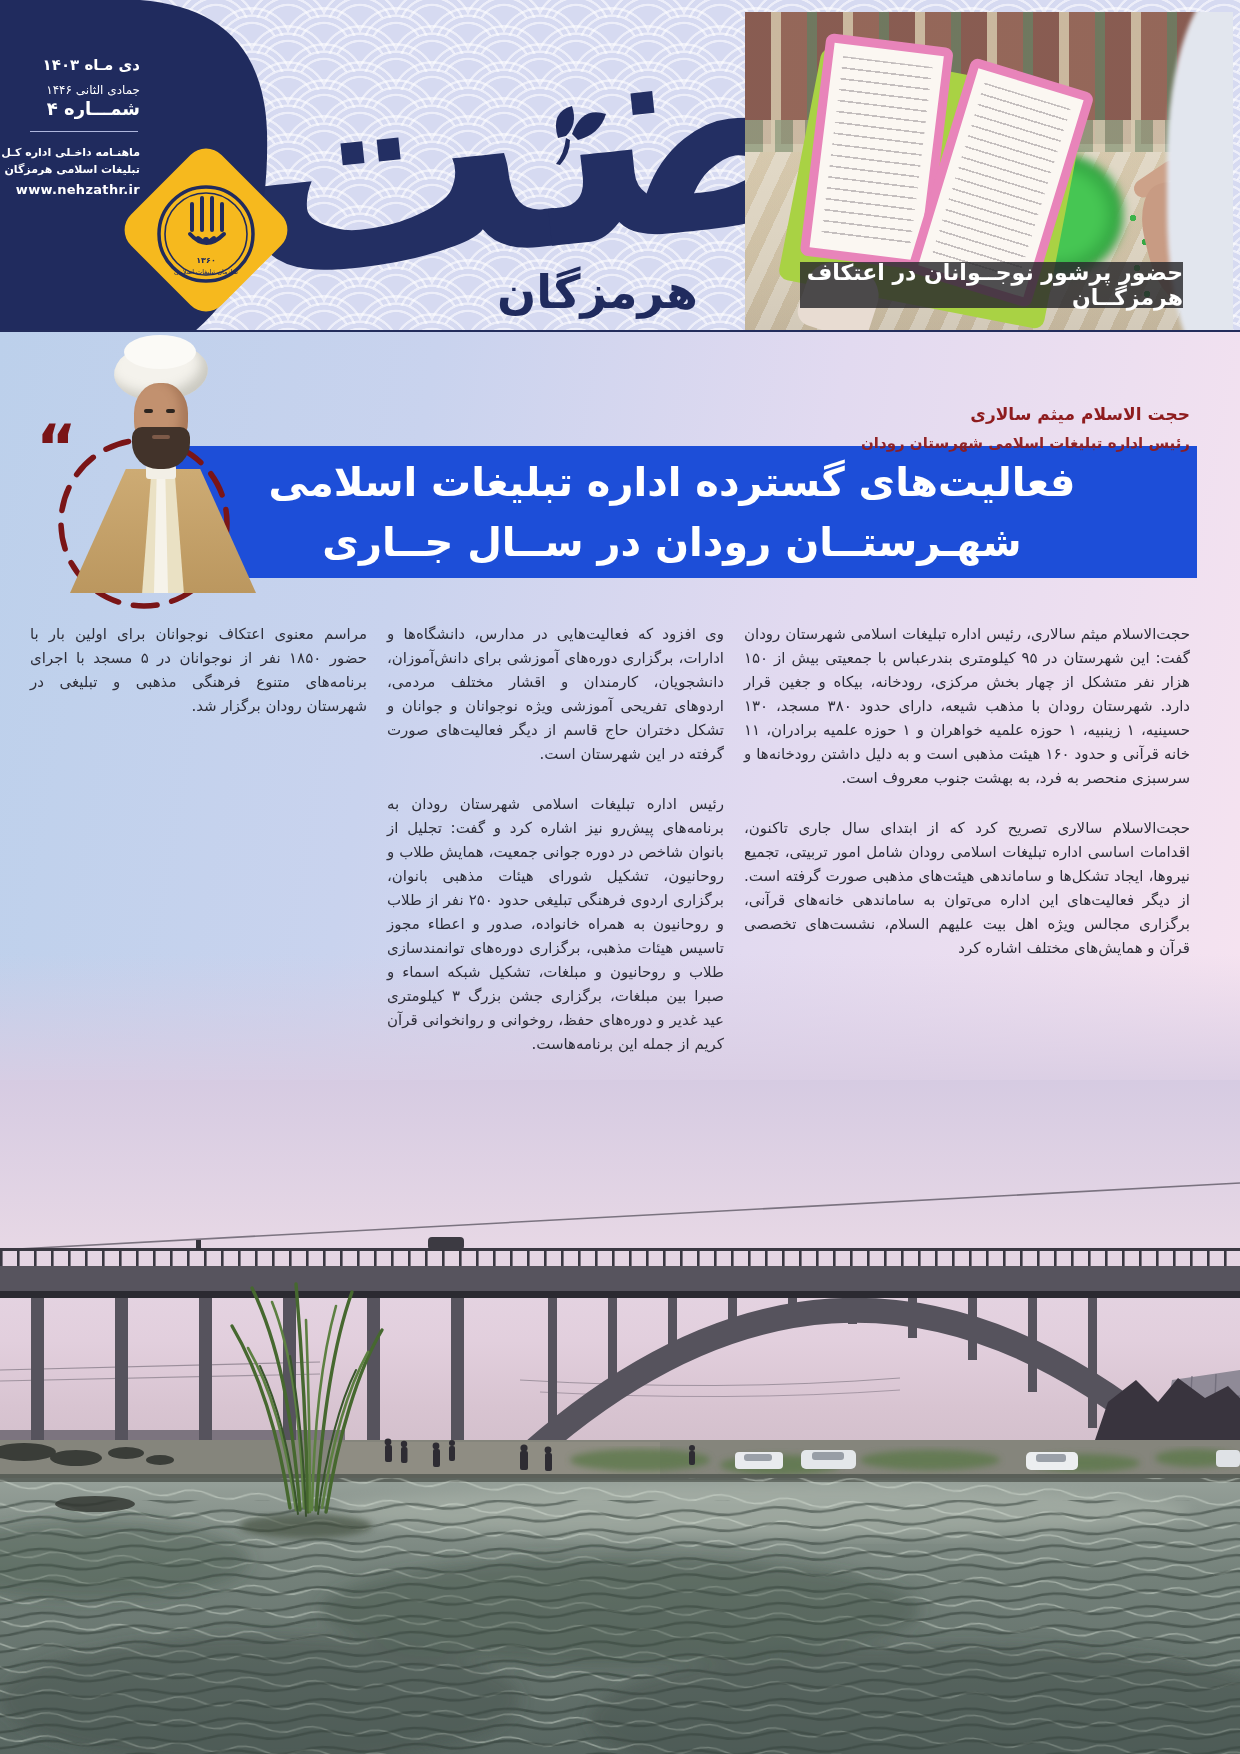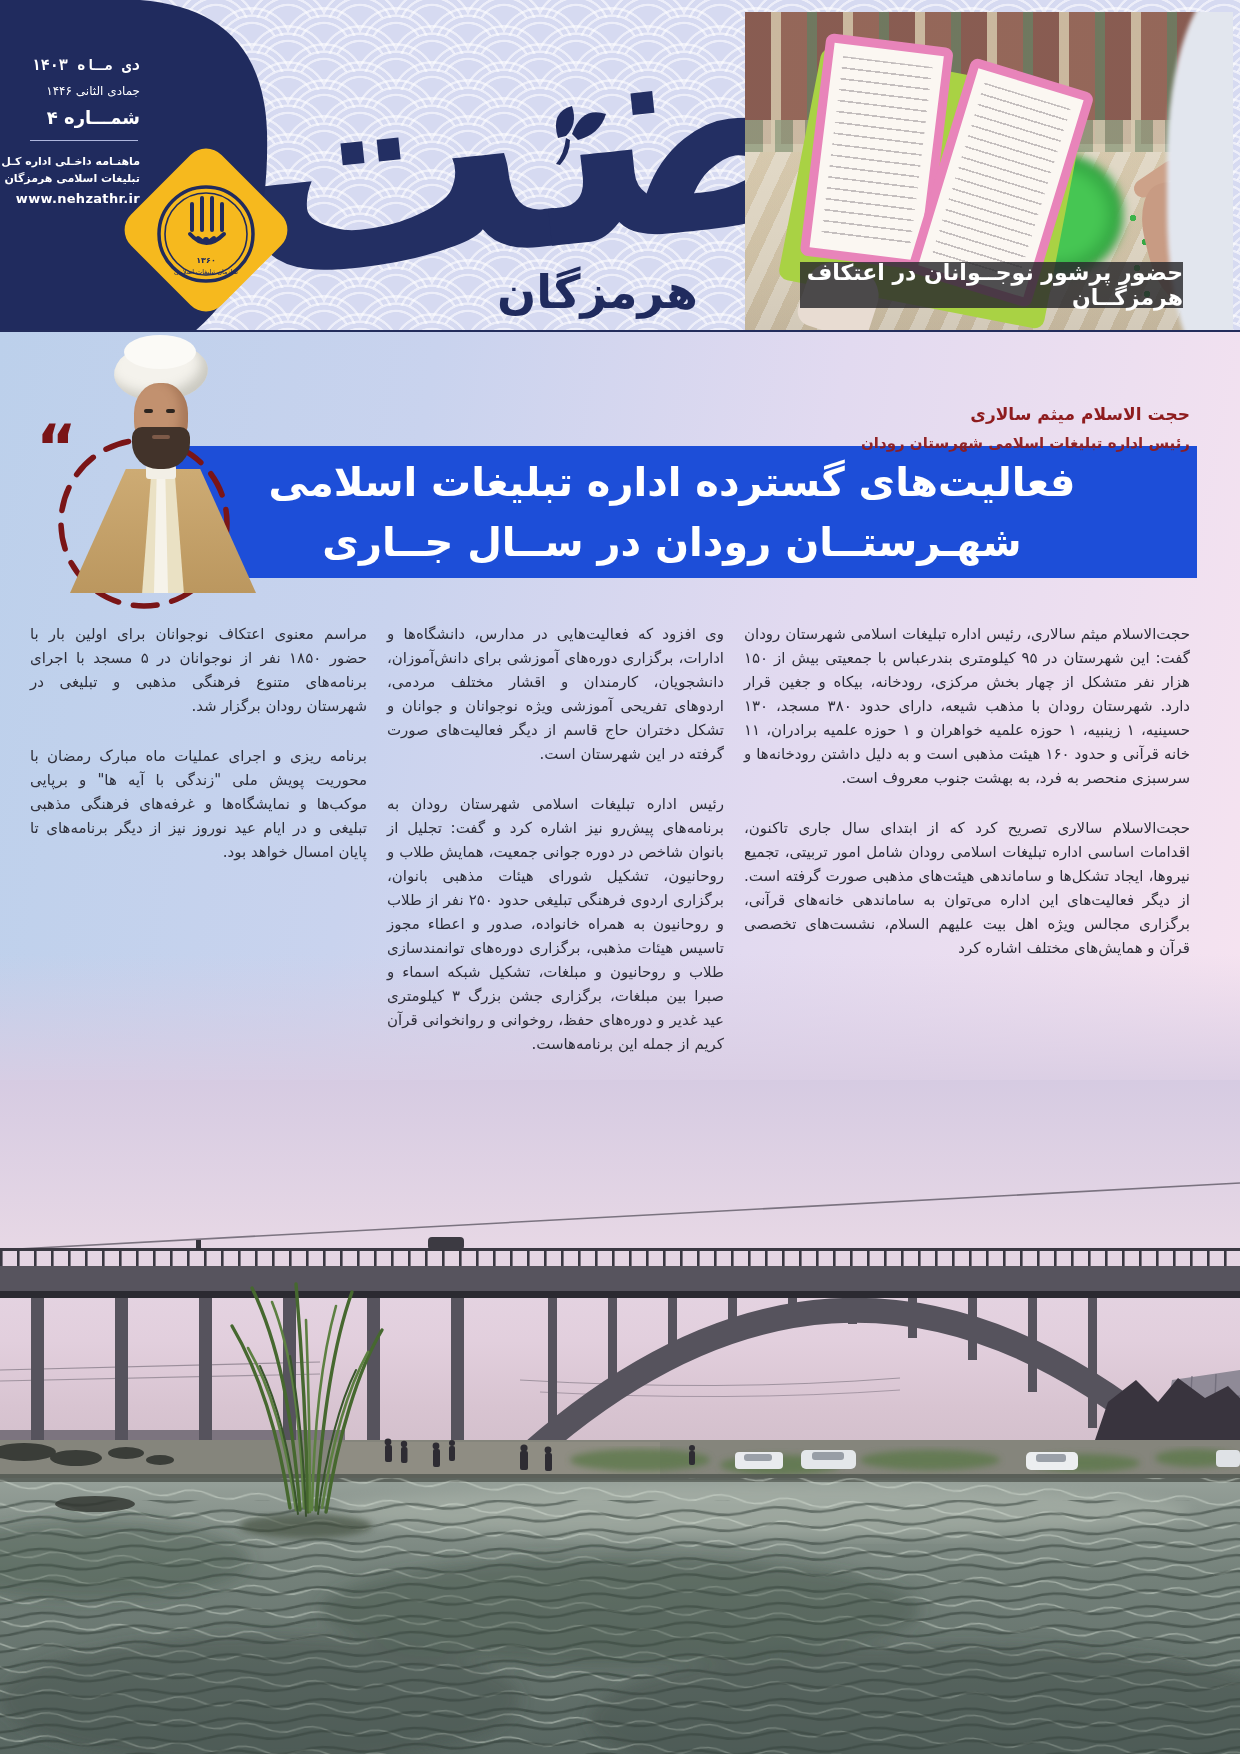--- a/index.html
+++ b/index.html
@@ -11,22 +11,22 @@
     background-color:#d6daf1;
     background-image:
       radial-gradient(circle at 50% 135%, transparent 40%, rgba(255,255,255,.55) 41%, rgba(255,255,255,.55) 44%, transparent 45%, transparent 52%, rgba(255,255,255,.55) 53%, rgba(255,255,255,.55) 56%, transparent 57%, transparent 64%, rgba(255,255,255,.55) 65%, rgba(255,255,255,.55) 68%, transparent 69%),
       radial-gradient(circle at 50% 135%, transparent 40%, rgba(255,255,255,.55) 41%, rgba(255,255,255,.55) 44%, transparent 45%, transparent 52%, rgba(255,255,255,.55) 53%, rgba(255,255,255,.55) 56%, transparent 57%, transparent 64%, rgba(255,255,255,.55) 65%, rgba(255,255,255,.55) 68%, transparent 69%);
     background-size:72px 36px,72px 36px;
     background-position:0 0,36px 18px;}
   .masthead-rule{position:absolute;left:0;top:330px;width:1240px;height:2px;background:#232d5c;z-index:9;}
 
   .issue-panel-shape{position:absolute;left:0;top:0;z-index:2;}
   .issue-panel{position:absolute;left:0;top:0;width:150px;z-index:3;color:#fff;direction:rtl;text-align:right;padding:56px 10px 0 0;box-sizing:border-box;}
-  .issue-line1{font-weight:bold;font-size:15px;letter-spacing:1px;margin-bottom:9px;font-family:Liberation Mono, monospace;}
-  .issue-line2{font-size:12px;margin-bottom:9px;padding-left:25px;}
+  .issue-line1{font-weight:bold;font-size:15px;letter-spacing:1px;margin-bottom:9px;}
+  .issue-line2{font-size:12px;margin-bottom:1px;padding-left:25px;}
   .issue-line3{font-weight:bold;font-size:18px;margin-bottom:12px;}
   .issue-divider{width:108px;height:1px;background:#aeb6dd;margin:0 2px 12px 0;}
   .issue-org{font-size:11px;font-weight:bold;line-height:17px;}
   .issue-site{font-size:13px;font-weight:bold;direction:ltr;text-align:right;margin-top:4px;letter-spacing:.3px;cursor:pointer;}
 
   .logo-diamond{position:absolute;left:118px;top:142px;width:176px;height:176px;z-index:4;}
   .logo-diamond .dsq{position:absolute;left:24px;top:24px;width:128px;height:128px;background:#f6b91e;border-radius:22px;transform:rotate(45deg);}
   .logo-diamond svg{position:absolute;left:0;top:0;}
 
   .calligraphy{position:absolute;left:228px;top:-58px;z-index:1;font-size:298px;line-height:1.25;font-weight:bold;color:#232f63;transform:rotate(-6deg);direction:rtl;}
@@ -218,21 +218,20 @@
     <article class="col">
       <p>حجت‌الاسلام میثم سالاری، رئیس اداره تبلیغات اسلامی شهرستان رودان گفت: این شهرستان در ۹۵ کیلومتری بندرعباس با جمعیتی بیش از ۱۵۰ هزار نفر متشکل از چهار بخش مرکزی، رودخانه، بیکاه و جغین قرار دارد. شهرستان رودان با مذهب شیعه، دارای حدود ۳۸۰ مسجد، ۱۳۰ حسینیه، ۱ زینبیه، ۱ حوزه علمیه خواهران و ۱ حوزه علمیه برادران، ۱۱ خانه قرآنی و حدود ۱۶۰ هیئت مذهبی است و به دلیل داشتن رودخانه‌ها و سرسبزی منحصر به فرد، به بهشت جنوب معروف است.</p>
       <p>حجت‌الاسلام سالاری تصریح کرد که از ابتدای سال جاری تاکنون، اقدامات اساسی اداره تبلیغات اسلامی رودان شامل امور تربیتی، تجمیع نیروها، ایجاد تشکل‌ها و ساماندهی هیئت‌های مذهبی صورت گرفته است. از دیگر فعالیت‌های این اداره می‌توان به ساماندهی خانه‌های قرآنی، برگزاری مجالس ویژه اهل بیت علیهم السلام، نشست‌های تخصصی قرآن و همایش‌های مختلف اشاره کرد</p>
     </article>
     <article class="col">
       <p>وی افزود که فعالیت‌هایی در مدارس، دانشگاه‌ها و ادارات، برگزاری دوره‌های آموزشی برای دانش‌آموزان، دانشجویان، کارمندان و اقشار مختلف مردمی، اردوهای تفریحی آموزشی ویژه نوجوانان و جوانان و تشکل دختران حاج قاسم از دیگر فعالیت‌های صورت گرفته در این شهرستان است.</p>
       <p>رئیس اداره تبلیغات اسلامی شهرستان رودان به برنامه‌های پیش‌رو نیز اشاره کرد و گفت: تجلیل از بانوان شاخص در دوره جوانی جمعیت، همایش طلاب و روحانیون، تشکیل شورای هیئات مذهبی بانوان، برگزاری اردوی فرهنگی تبلیغی حدود ۲۵۰ نفر از طلاب و روحانیون به همراه خانواده، صدور و اعطاء مجوز تاسیس هیئات مذهبی، برگزاری دوره‌های توانمندسازی طلاب و روحانیون و مبلغات، تشکیل شبکه اسماء و صبرا بین مبلغات، برگزاری جشن بزرگ ۳ کیلومتری عید غدیر و دوره‌های حفظ، روخوانی و روانخوانی قرآن کریم از جمله این برنامه‌هاست.</p>
     </article>
     <article class="col">
       <p>مراسم معنوی اعتکاف نوجوانان برای اولین بار با حضور  ۱۸۵۰ نفر از نوجوانان در ۵ مسجد با اجرای برنامه‌های متنوع فرهنگی مذهبی و تبلیغی در شهرستان رودان برگزار شد.</p>
-      <p>برنامه ریزی و اجرای عملیات ماه مبارک رمضان با محوریت پویش ملی "زندگی با آیه ها" و برپایی موکب‌ها و نمایشگاه‌ها و غرفه‌های فرهنگی مذهبی تبلیغی و در ایام عید نوروز نیز از دیگر برنامه‌های تا پایان امسال خواهد بود.</p>
     </article>
   </section>
 
   <figure class="bridge-photo">
     <svg width="1240" height="674" viewBox="0 0 1240 674">
       <defs>
         <linearGradient id="sky" x1="0" y1="0" x2="0" y2="1">
           <stop offset="0" stop-color="#d6cbe2"></stop>
           <stop offset="0.38" stop-color="#e6d7e5"></stop>
           <stop offset="0.62" stop-color="#e2cfdd"></stop>

